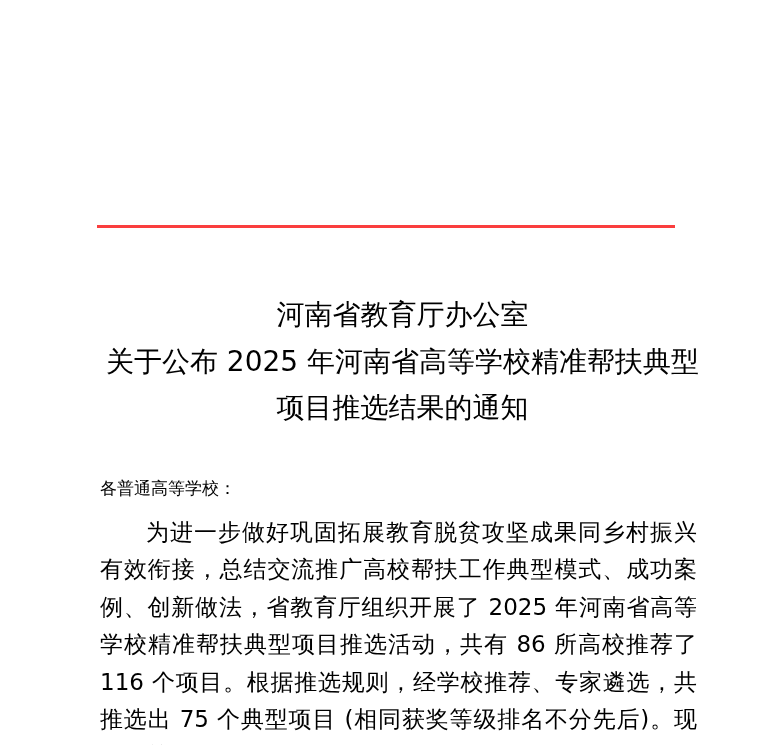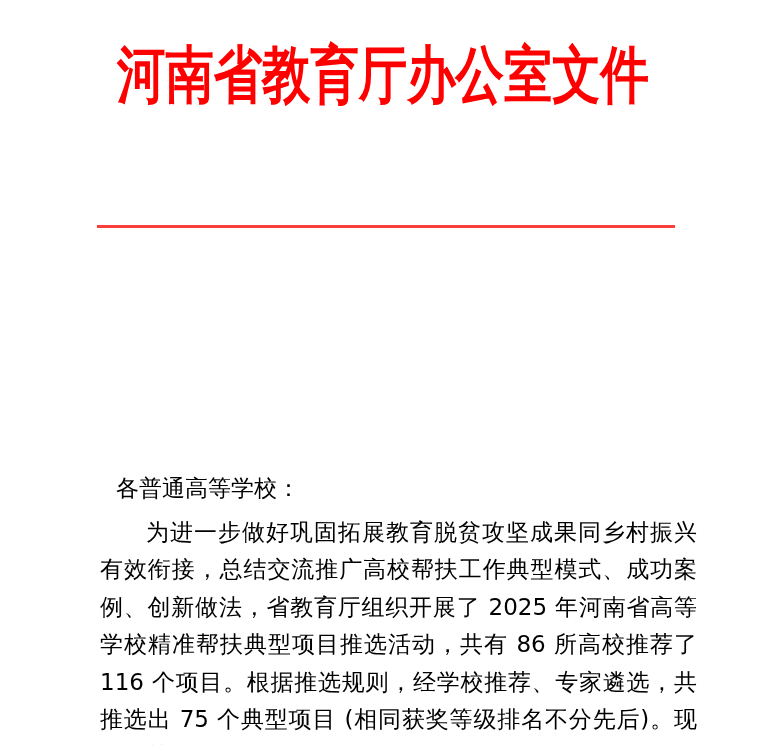--- a/index.html
+++ b/index.html
@@ -64,22 +64,22 @@
     font-weight:normal;
   }
   .notice-title .line{
     display:block;
     white-space:nowrap;
     transform:translateX(11px);
   }
   
   .salutation{
     position:absolute;
-    top:473px;left:116px;
-    font-size:23px;
+    top:473px;left:100px;
+    font-size:17px;
     line-height:30px;
     white-space:nowrap;
   }
   
   .body-text{
     position:absolute;
     top:514px;left:100px;
     width:597px;
     font-size:23px;
     line-height:37.4px;
@@ -88,27 +88,29 @@
   }
   .body-text p{
     text-indent:2em;
   }
 </style>
 </head>
 <body>
 
 <div class="page">
 
-  <div class="agency-title-wrap">
-    <span class="agency-title">河南省教育厅办公室文件</span>
-  </div>
 
 
   <div class="red-rule"></div>
 
+  <div class="notice-title">
+    <span class="line">河南省教育厅办公室</span>
+    <span class="line">关于公布 2025 年河南省高等学校精准帮扶典型</span>
+    <span class="line">项目推选结果的通知</span>
+  </div>
 
   <div class="salutation">各普通高等学校：</div>
 
   <div class="body-text">
     <p>为进一步做好巩固拓展教育脱贫攻坚成果同乡村振兴有效衔接，总结交流推广高校帮扶工作典型模式、成功案例、创新做法，省教育厅组织开展了 2025 年河南省高等学校精准帮扶典型项目推选活动，共有 86 所高校推荐了 116 个项目。根据推选规则，经学校推荐、专家遴选，共推选出 75 个典型项目 (相同获奖等级排名不分先后)。现将有关事项通知如下：</p>
   </div>
 
 </div>
 
 </body></html>

